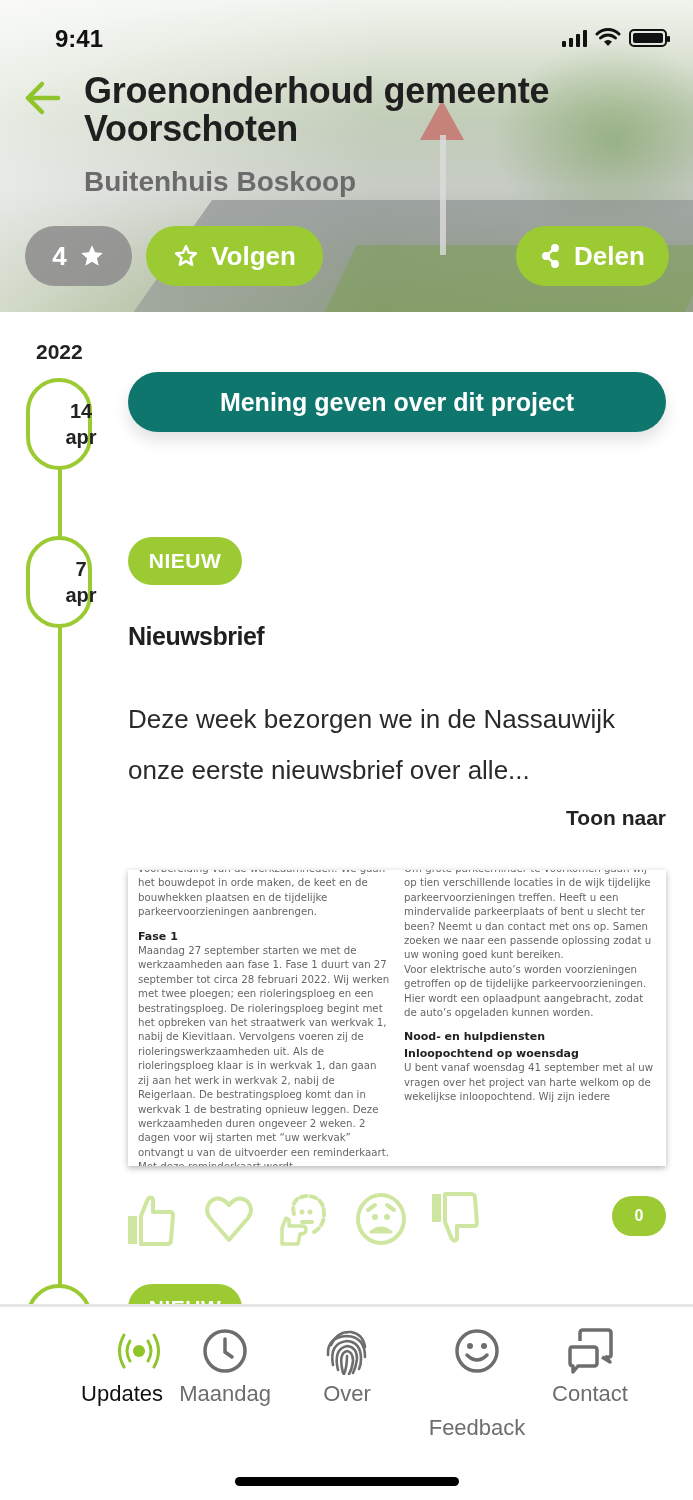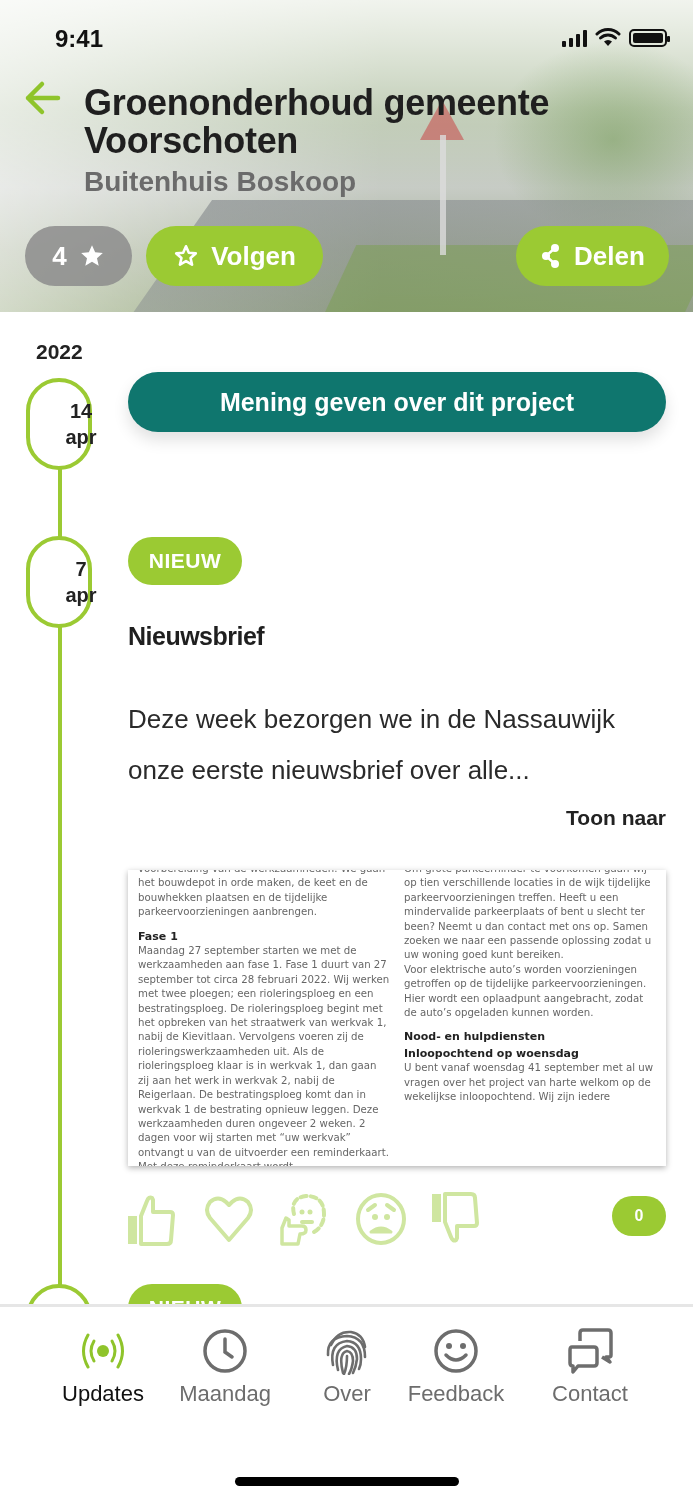--- a/index.html
+++ b/index.html
@@ -38,21 +38,21 @@
   .status-bar { position: absolute; top: 22px; left: 0; width: 693px; height: 34px; }
   .status-time { position: absolute; left: 55px; top: 3px; font-size: 24px; font-weight: bold; color: #111; }
   .status-icons { position: absolute; right: 26px; top: 6px; display: flex; align-items: center; gap: 8px; }
   .signal { display: flex; align-items: flex-end; gap: 3px; height: 18px; }
   .signal span { width: 4px; background: #111; border-radius: 1px; display: block; }
   .battery { width: 38px; height: 18px; border: 2px solid #111; border-radius: 5px; padding: 2px; position: relative; }
   .battery::after { content: ""; position: absolute; right: -5px; top: 5px; width: 3px; height: 6px; background: #111; border-radius: 1px; }
   .battery .fill { width: 100%; height: 100%; background: #111; border-radius: 2px; }
 
   .back-btn { position: absolute; left: 22px; top: 78px; width: 40px; height: 40px; }
-  .title { position: absolute; left: 84px; top: 84px; width: 580px; font-size: 36px; line-height: 38px; font-weight: bold; color: #1f1f1f; letter-spacing: -0.3px; }
+  .title { position: absolute; left: 84px; top: 72px; width: 580px; font-size: 36px; line-height: 38px; font-weight: bold; color: #1f1f1f; letter-spacing: -0.3px; }
   .subtitle { position: absolute; left: 84px; top: 166px; font-size: 28px; font-weight: bold; color: #6b6b6b; }
 
   .pill { position: absolute; top: 226px; height: 60px; border-radius: 30px; display: flex; align-items: center; justify-content: center; gap: 12px; color: #fff; font-size: 26px; font-weight: bold; }
   .pill.rating { left: 25px; width: 107px; background: rgba(140,140,140,0.85); }
   .pill.follow { left: 146px; width: 177px; background: #9bca33; }
   .pill.share { left: 516px; width: 153px; background: #9bca33; }
 
   
   .year { position: absolute; left: 36px; top: 340px; font-size: 21px; font-weight: bold; color: #222; }
   .tl-line { position: absolute; left: 58px; width: 4px; background: #9bca33; }
@@ -208,21 +208,21 @@
     <rect x="2" y="2" width="9" height="28" fill="#cfe6a0"></rect>
     <path d="M15 2 V30 L21 45 Q23 50 26 48 L27 46 V34 H44 Q47 34 47 31 L45 6 Q45 2 41 2 Z" fill="none" stroke="#cfe6a0" stroke-width="4" stroke-linejoin="round"></path>
   </svg>
 </div>
 <div class="count-pill">0</div>
 
 <div class="tl-node" style="top:1284px;"></div>
 <div class="badge-new" style="top:1284px;">NIEUW</div>
 
 <div class="tabbar">
-  <div class="tab active" style="left:43px;">
+  <div class="tab active" style="left:43px;align-items:flex-end;">
     <svg width="48" height="48" viewBox="0 0 48 48">
       <circle cx="24" cy="24" r="6" fill="#8fc42b"></circle>
       <path d="M15 14 Q9 24 15 34 M33 14 Q39 24 33 34" stroke="#8fc42b" stroke-width="3" fill="none" stroke-linecap="round"></path>
       <path d="M9 8 Q0 24 9 40 M39 8 Q48 24 39 40" stroke="#8fc42b" stroke-width="3" fill="none" stroke-linecap="round"></path>
     </svg>
     <span class="lbl">Updates</span>
   </div>
   <div class="tab" style="left:165px;">
     <svg width="48" height="48" viewBox="0 0 48 48">
       <circle cx="24" cy="24" r="20" fill="none" stroke="#6d6d6d" stroke-width="3.5"></circle>
@@ -236,21 +236,21 @@
         <path d="M8 18 Q14 4 28 5 Q40 7 42 20"></path>
         <path d="M5 28 Q4 10 24 9 Q42 10 42 30"></path>
         <path d="M10 38 Q6 16 24 14 Q38 15 38 32 Q38 38 36 42"></path>
         <path d="M15 43 Q10 22 24 19 Q34 20 34 32 Q33 40 30 46"></path>
         <path d="M20 46 Q15 26 24 24 Q30 25 30 34 Q29 42 26 47"></path>
         <path d="M24 29 Q24 40 21 47"></path>
       </g>
     </svg>
     <span class="lbl">Over</span>
   </div>
-  <div class="tab" style="left:396px;">
+  <div class="tab" style="left:417px;gap:34px;">
     <svg width="48" height="48" viewBox="0 0 48 48">
       <circle cx="24" cy="24" r="20" fill="none" stroke="#6d6d6d" stroke-width="3.5"></circle>
       <circle cx="17" cy="19" r="3" fill="#6d6d6d"></circle>
         <circle cx="31" cy="19" r="3" fill="#6d6d6d"></circle>
       <path d="M14 28 Q24 38 34 28" stroke="#6d6d6d" stroke-width="3.5" fill="none" stroke-linecap="round"></path>
     </svg>
     <span class="lbl">Feedback</span>
   </div>
   <div class="tab" style="left:530px;">
     <svg width="48" height="48" viewBox="0 0 48 48">

